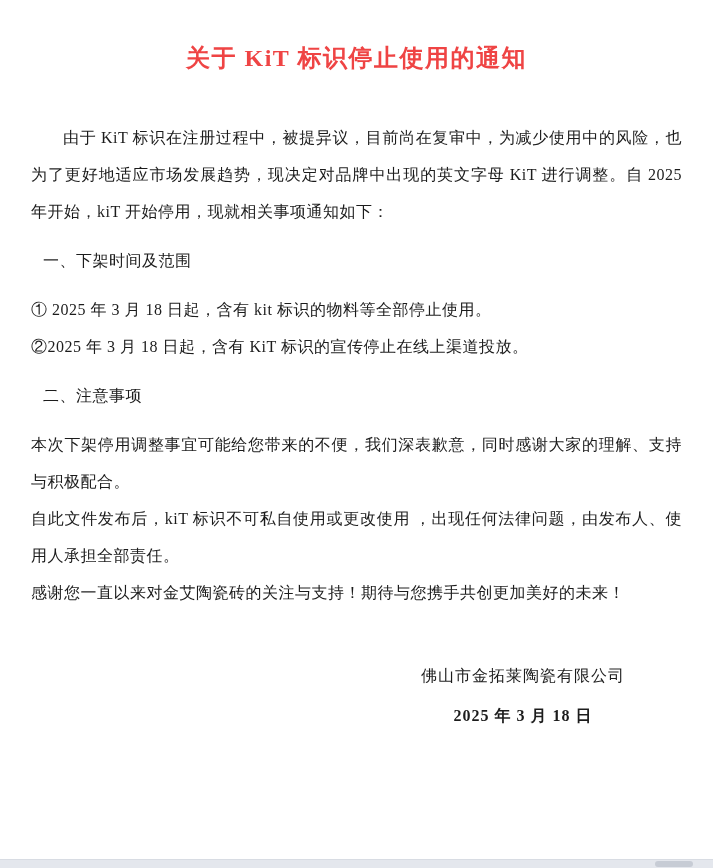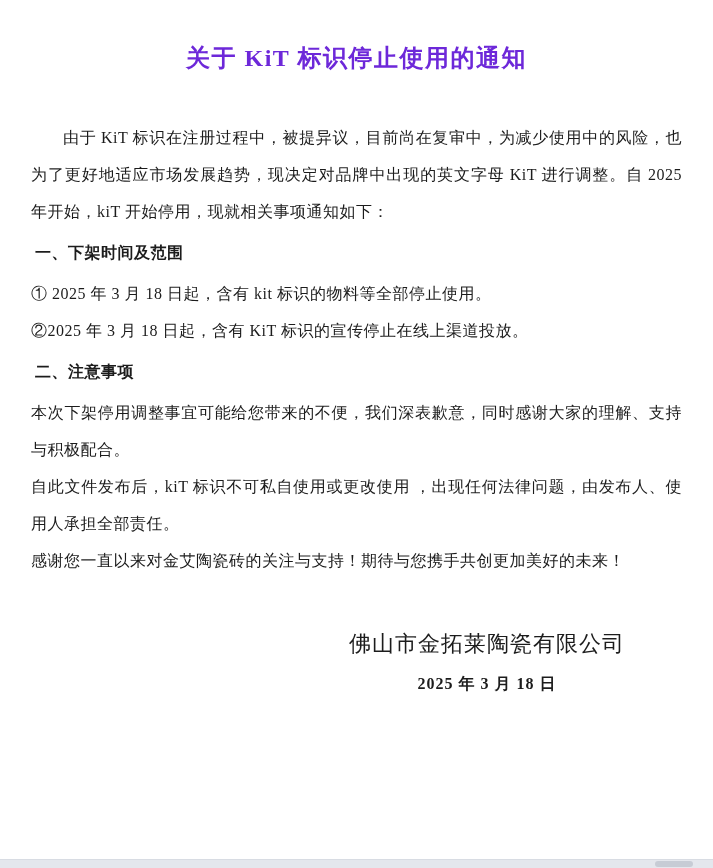--- a/index.html
+++ b/index.html
@@ -20,46 +20,46 @@
     width: 713px;
     padding: 42px 31px 0 31px;
   }
   .doc-title {
     font-size: 24px;
     font-weight: bold;
     text-align: center;
     letter-spacing: 1.5px;
     margin: 0 0 45px 0;
     line-height: 32px;
-    color: #6d28d9;
+    color: #ef4444;
   }
   .line {
     font-size: 16px;
     line-height: 37px;
     margin: 0;
     text-align: justify;
     letter-spacing: 0.5px;
   }
   .section-heading {
     font-size: 16px;
     line-height: 37px;
-    margin: 4px;
-    font-weight: bold;
+    margin: 12px;
+    font-weight: normal;
     letter-spacing: 0.5px;
   }
   .indent {
     text-indent: 2em;
   }
   .signature-block {
     margin: 53px 57px 0 auto;
     width: fit-content;
     text-align: center;
   }
   .signature-company {
-    font-size: 22px;
+    font-size: 16px;
     line-height: 24px;
     letter-spacing: 1px;
   }
   .signature-date {
     font-size: 16px;
     line-height: 24px;
     margin-top: 16px;
     letter-spacing: 1px;
     font-weight: bold;
   }

